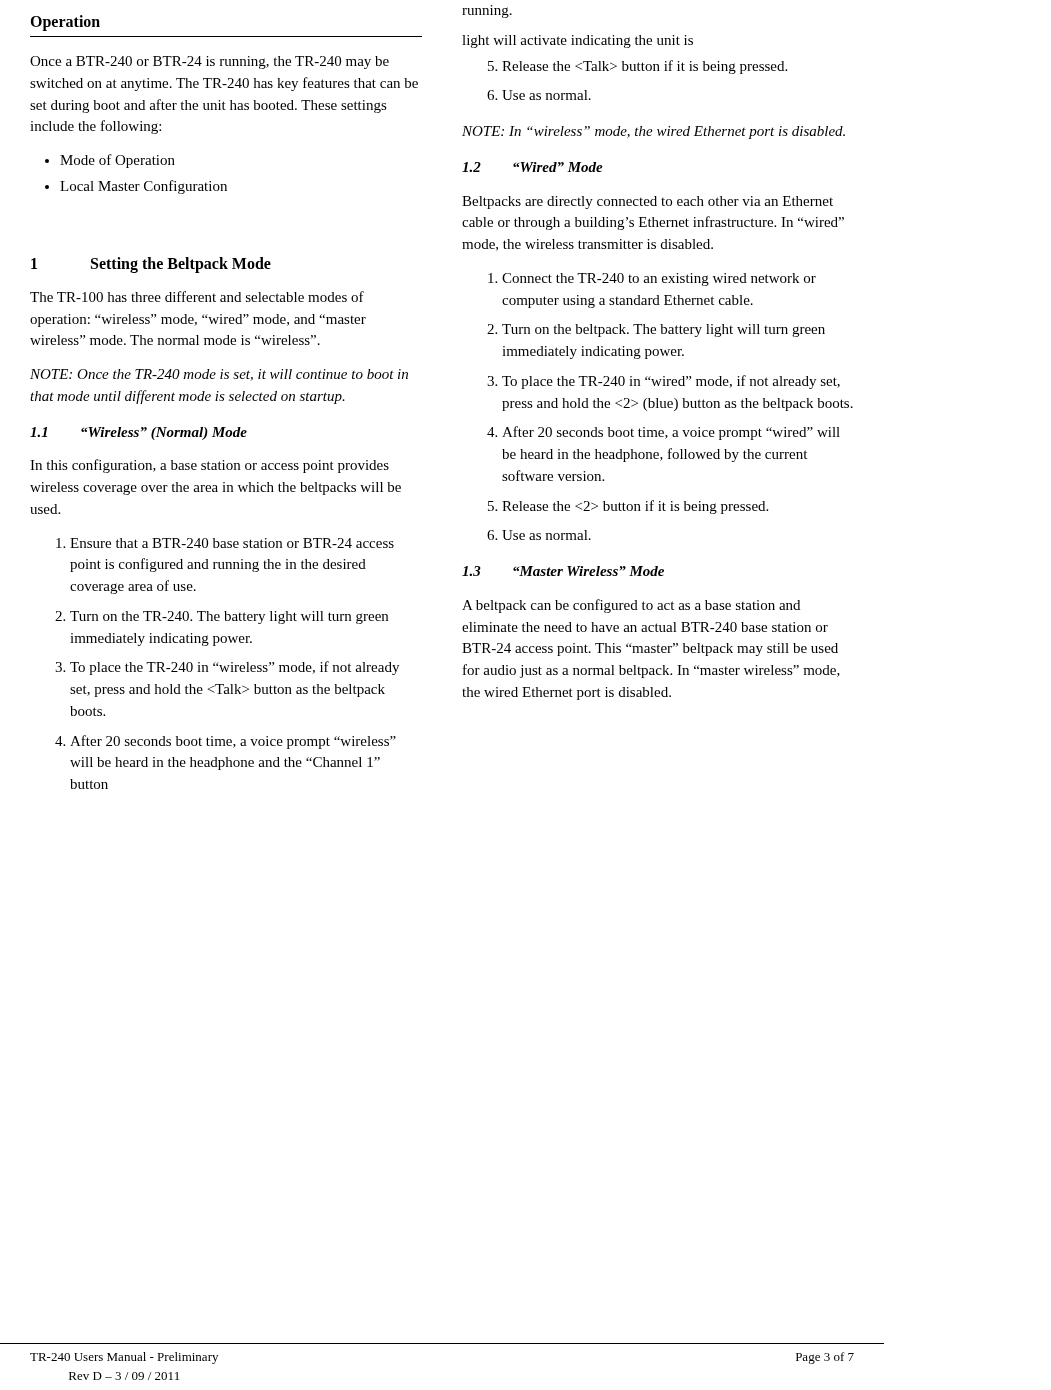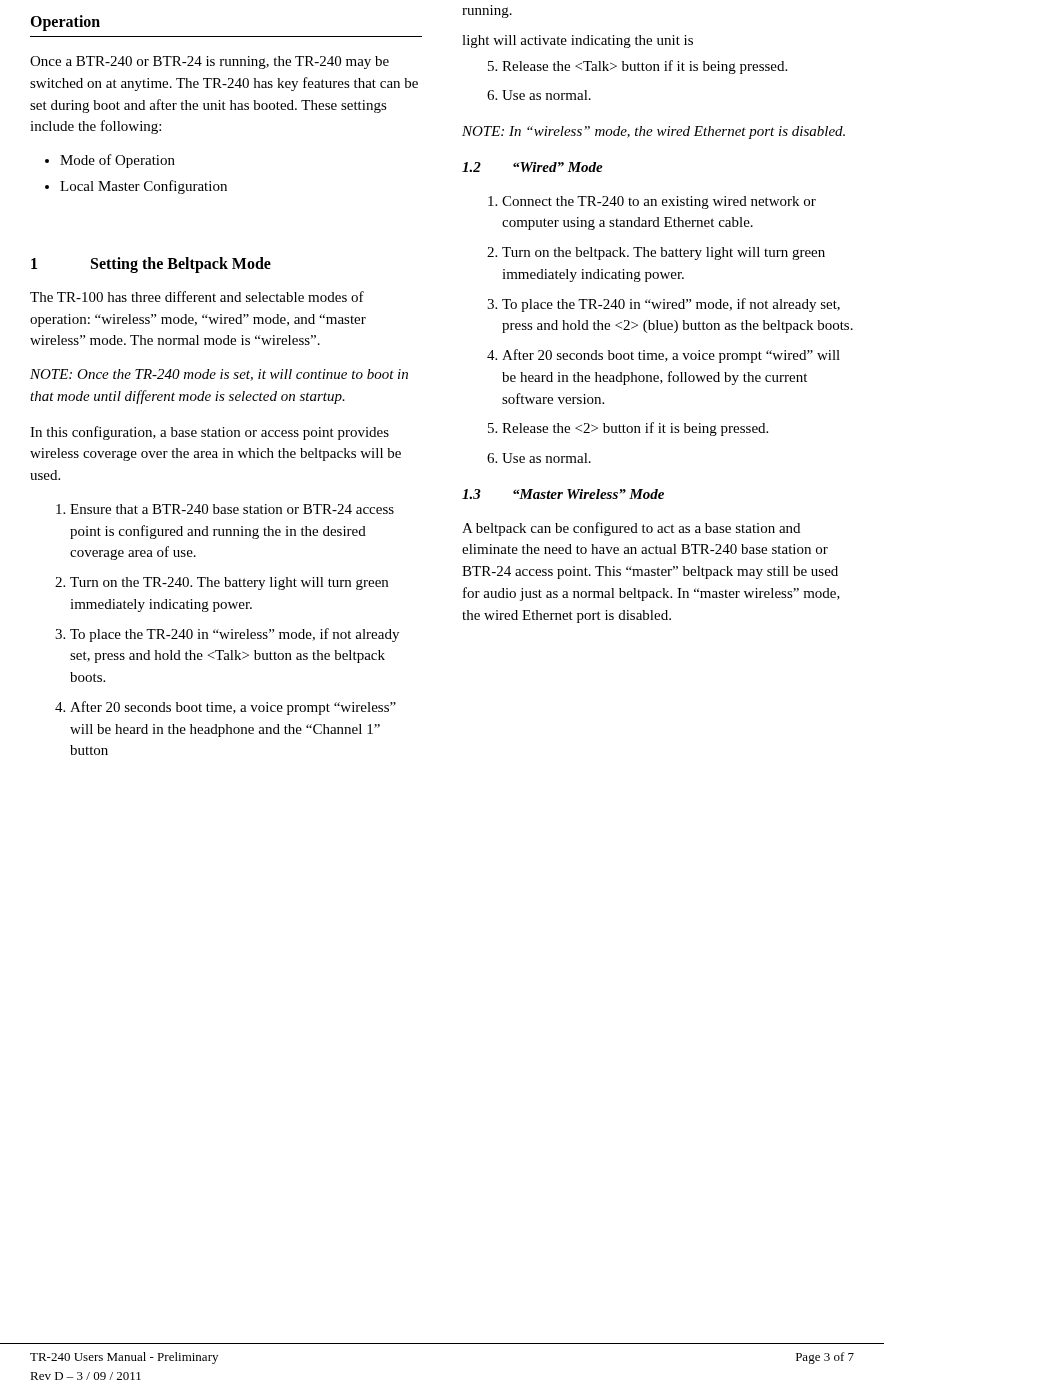--- a/index.html
+++ b/index.html
@@ -96,20 +96,21 @@
     .spacer {
       height: 16px;
     }
     .footer {
       border-top: 1px solid #000;
       display: flex;
       justify-content: space-between;
       padding: 4px 30px;
       font-size: 13px;
       margin-top: auto;
+      text-align: center;
     }
     .partial-text {
       font-size: 15px;
       margin-bottom: 4px;
     }
   </style>
 </head>
 <body>
 
 <div class="page-container">
@@ -130,20 +131,23 @@
 
       <div class="heading1">
         <span class="num">1</span><span>Setting the Beltpack Mode</span>
       </div>
 
       <p class="body-text">The TR-100 has three different and selectable modes of operation:  “wireless” mode, “wired” mode, and “master wireless” mode.  The normal mode is “wireless”.</p>
 
 
       <p class="note-text">NOTE:  Once the TR-240 mode is set, it will continue to boot in that mode until different mode is selected on startup.</p>
 
+      <div class="heading2">
+        <span class="num">1.1</span><span>“Wireless” (Normal) Mode</span>
+      </div>
 
       <p class="body-text">In this configuration, a base station or access point provides wireless coverage over the area in which the beltpacks will be used.</p>
 
       <ol class="numbered-list">
         <li>Ensure that a BTR-240 base station or BTR-24 access point is configured and running the in the desired coverage area of use.</li>
         <li>Turn on the TR-240.  The battery light will turn green immediately indicating power.</li>
         <li>To place the TR-240 in “wireless” mode, if not already set, press and hold the &lt;Talk&gt; button as the beltpack boots.</li>
         <li>After 20 seconds boot time, a voice prompt “wireless” will be heard in the headphone and the “Channel 1” button</li>
       </ol>
 
@@ -158,20 +162,21 @@
         <li>Release the &lt;Talk&gt; button if it is being pressed.</li>
         <li>Use as normal.</li>
       </ol>
 
       <p class="note-text">NOTE:  In “wireless” mode, the wired Ethernet port is disabled.</p>
 
       <div class="heading2">
         <span class="num">1.2</span><span>“Wired” Mode</span>
       </div>
 
+      <p class="body-text">Beltpacks are directly connected to each other via an Ethernet cable or through a building’s Ethernet infrastructure.  In “wired” mode, the wireless transmitter is disabled.</p>
 
       <ol class="numbered-list">
         <li>Connect the TR-240 to an existing wired network or computer using a standard Ethernet cable.</li>
         <li>Turn on the beltpack.  The battery light will turn green immediately indicating power.</li>
         <li>To place the TR-240 in “wired” mode, if not already set, press and hold the &lt;2&gt; (blue) button as the beltpack boots.</li>
         <li>After 20 seconds boot time, a voice prompt “wired” will be heard in the headphone, followed by the current software version.</li>
         <li>Release the &lt;2&gt; button if it is being pressed.</li>
         <li>Use as normal.</li>
       </ol>
 

